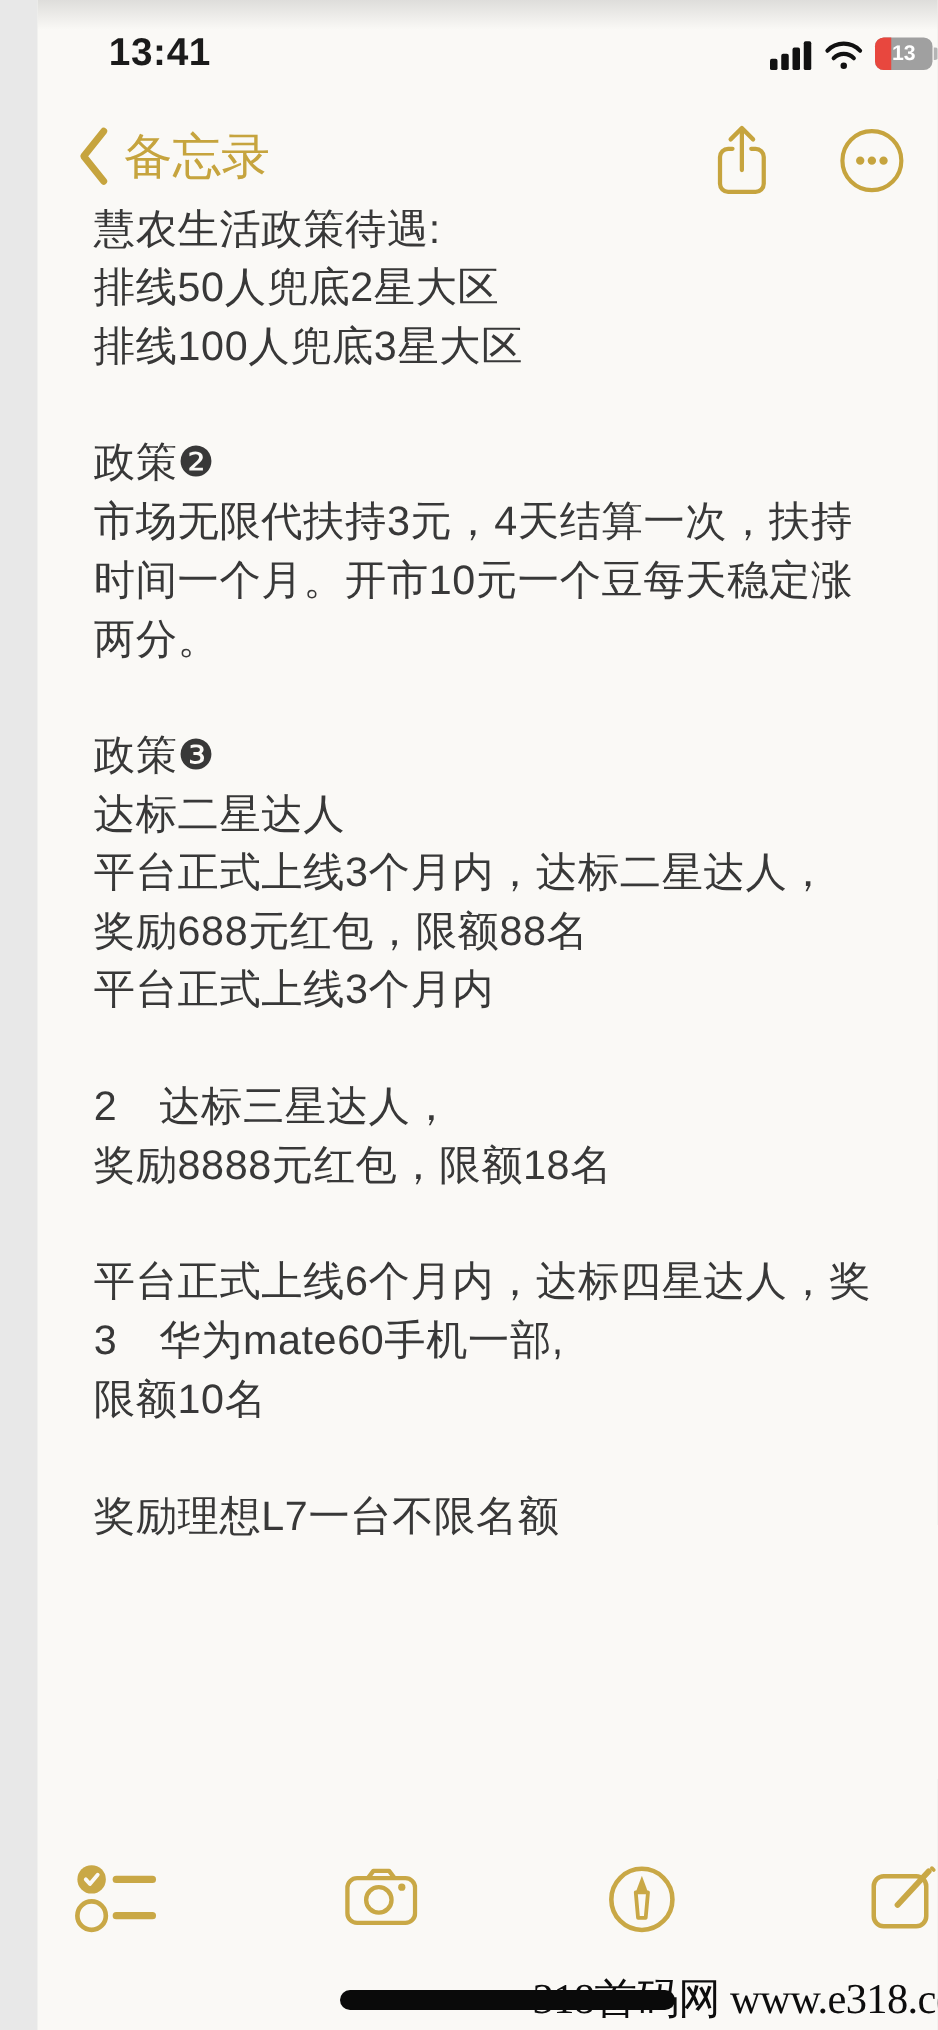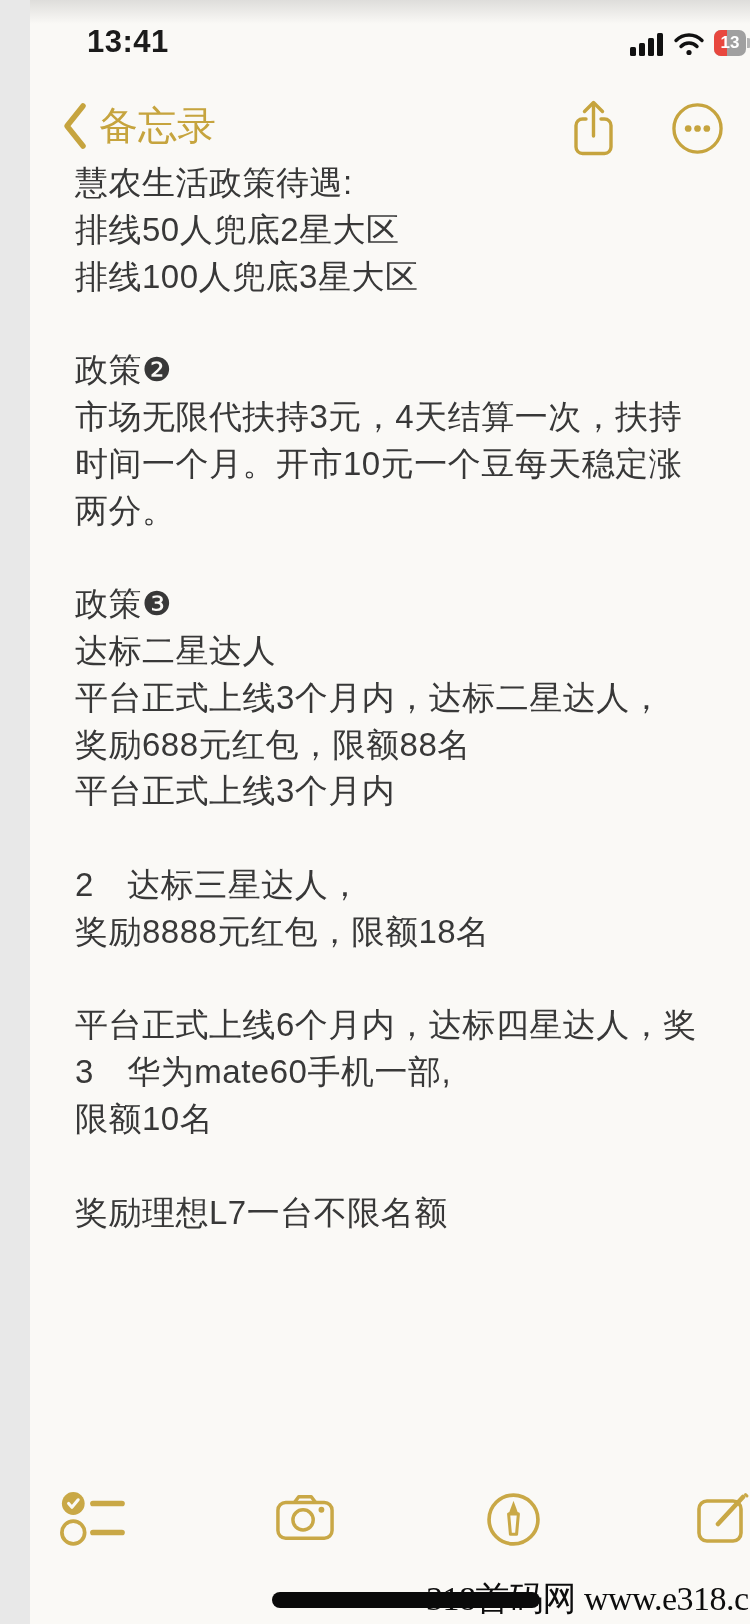--- a/index.html
+++ b/index.html
@@ -21,40 +21,40 @@
   
   .status-time {
     position: absolute; left: 57px; top: 24px;
     font-size: 31px; font-weight: 700; color: #1b1b1b; letter-spacing: 0.5px;
   }
   .status-icons {
     position: absolute; right: 34px; top: 30px;
     display: flex; align-items: flex-end; gap: 9px;
   }
   .battery {
-    position: relative; width: 32px; height: 26px;
+    position: relative; width: 46px; height: 26px;
     background: #A0A0A0; border-radius: 7px;
   }
   .battery .fill {
     position: absolute; left: 0; top: 0; width: 13px; height: 26px;
     background: #E8473E; border-radius: 7px 0 0 7px;
   }
   .battery .pct {
     position: absolute; left: 0; right: 0; top: 50%; transform: translateY(-52%);
     text-align: center; color: #ffffff; font-size: 17px; font-weight: 700;
   }
   .battery .cap {
     position: absolute; right: -5px; top: 8px; width: 4px; height: 10px;
     background: #B4B4B4; border-radius: 0 3px 3px 0;
   }
 
   
   .back-group {
     position: absolute; left: 32px; top: 100px;
-    display: flex; align-items: center; gap: 12px; cursor: pointer;
+    display: flex; align-items: flex-start; gap: 12px; cursor: pointer;
   }
   .back-label {
     color: #C6A43E; font-size: 39px; line-height: 52px;
   }
   .nav-icon-btn { position: absolute; cursor: pointer; }
 
   
   .note-body {
     position: absolute; left: 45px; top: 160px; width: 675px;
     color: #383838; font-size: 33px;

